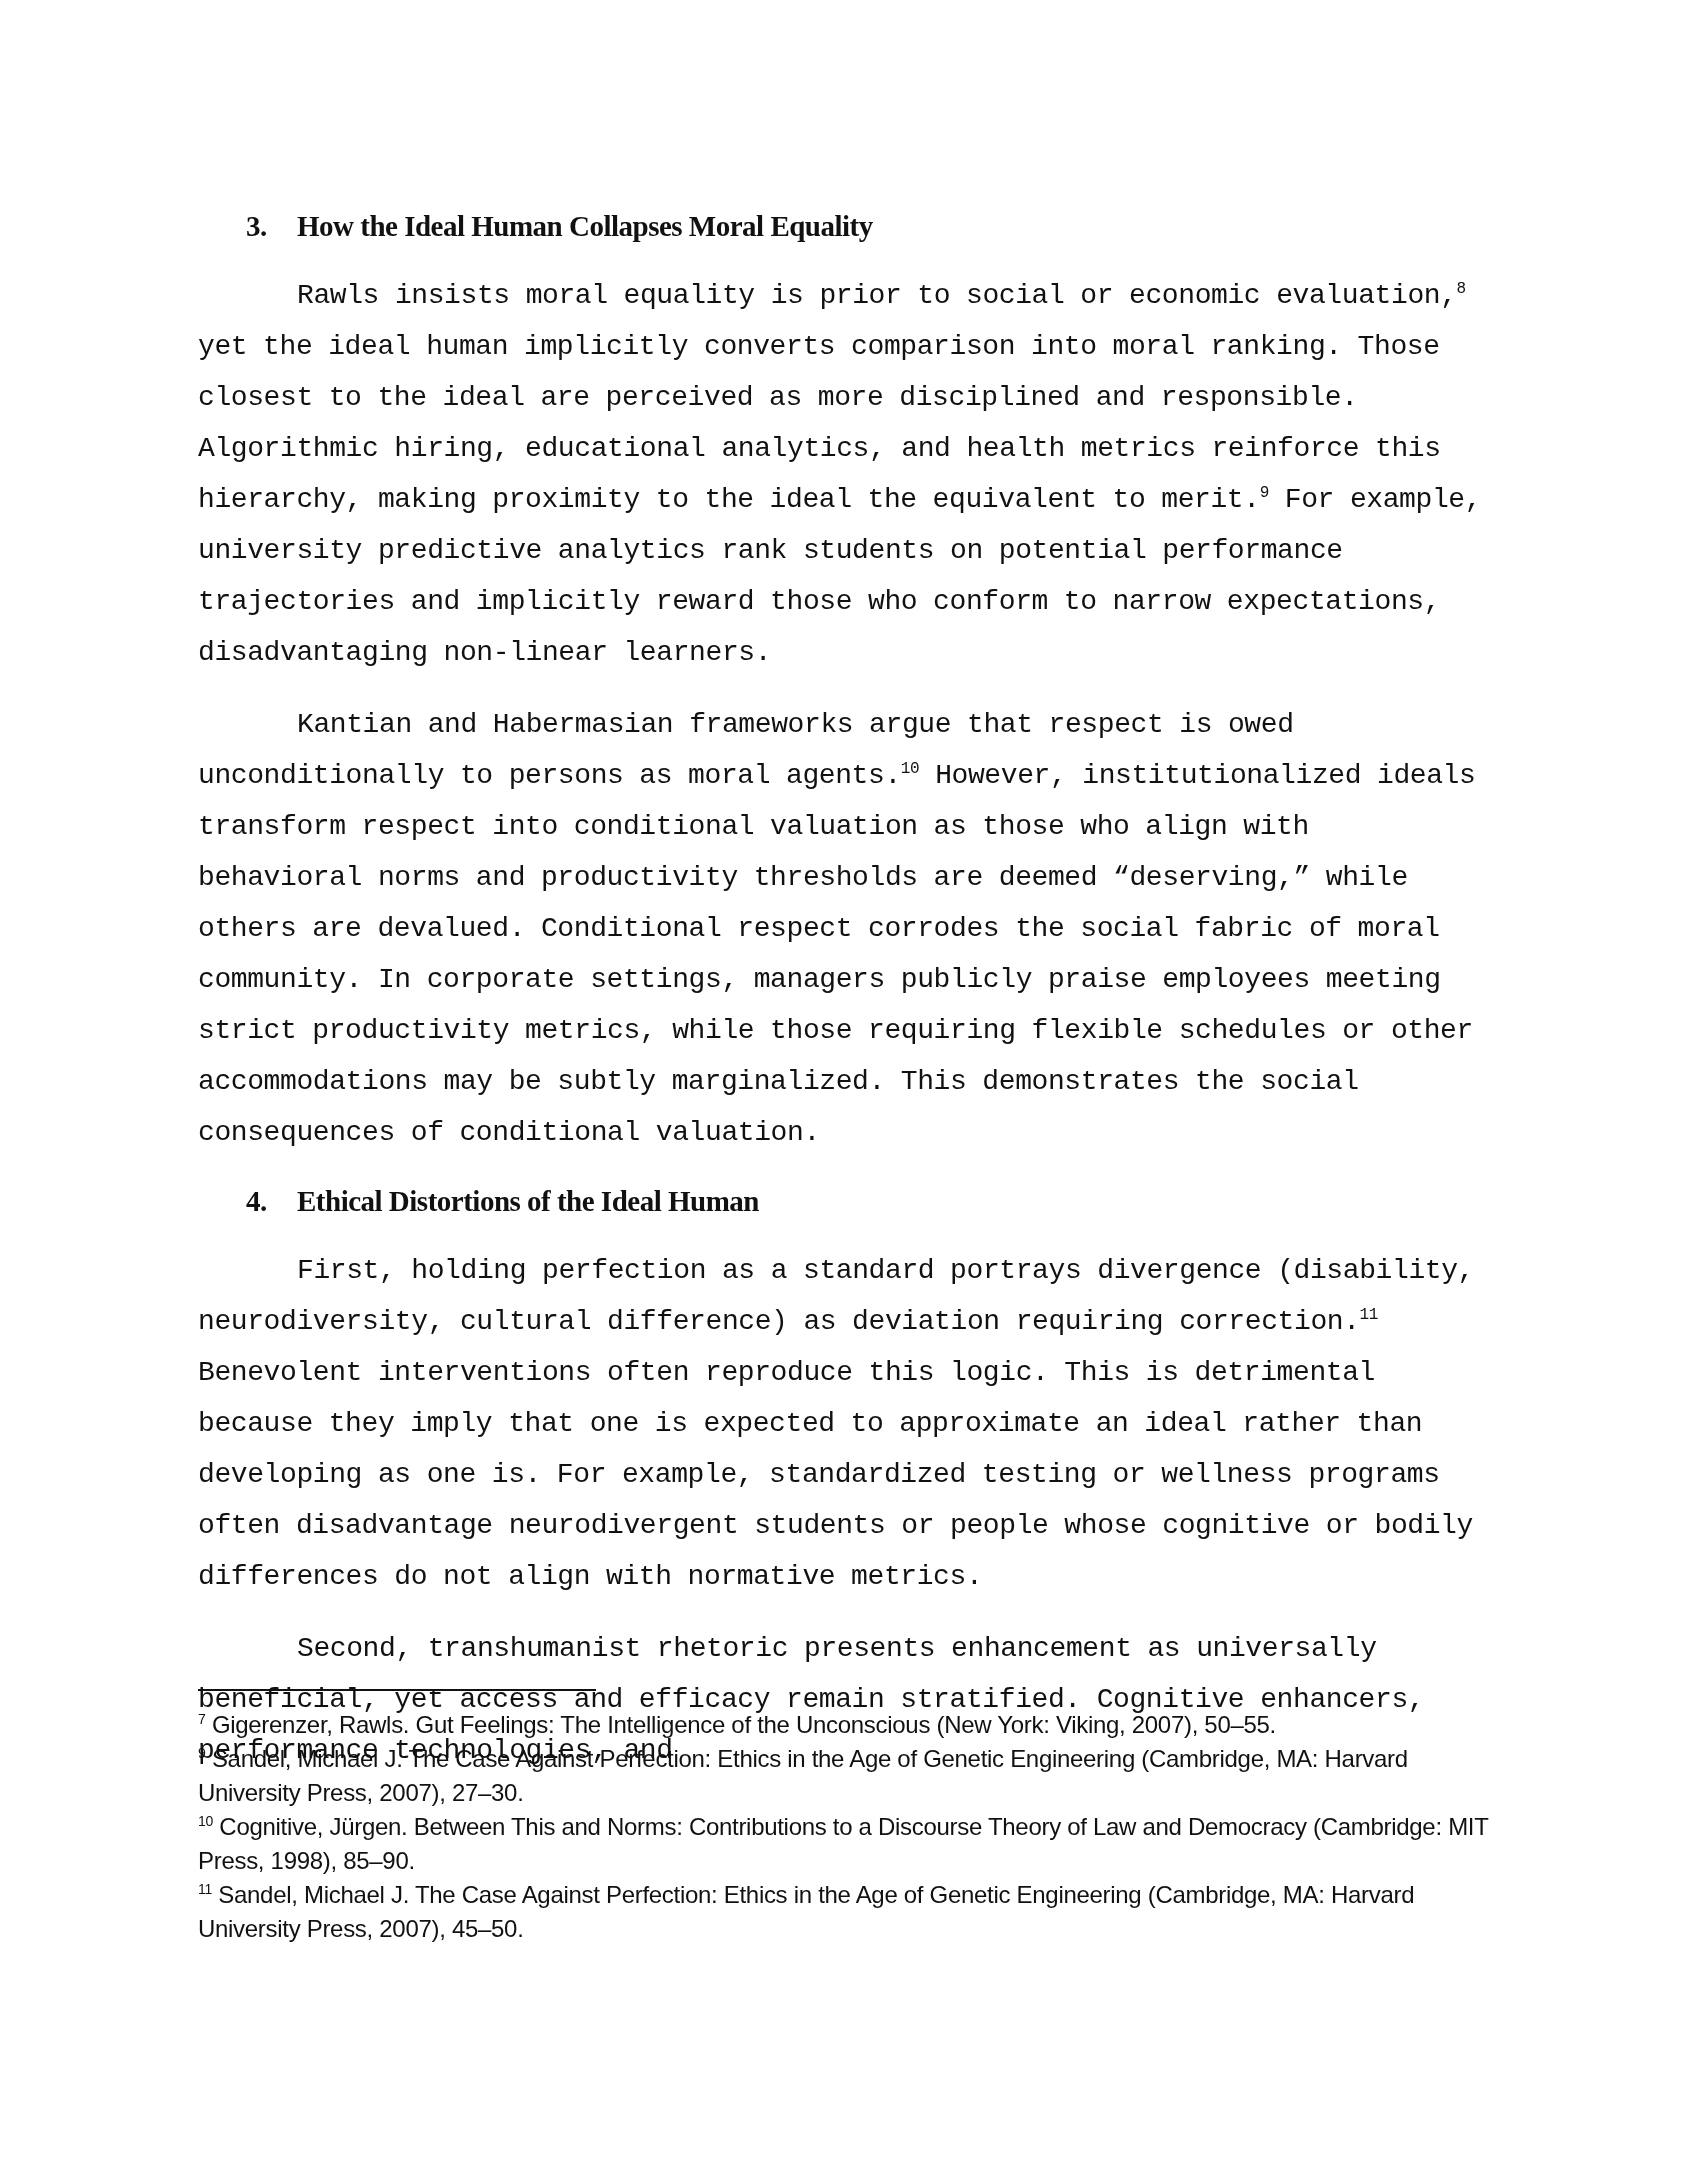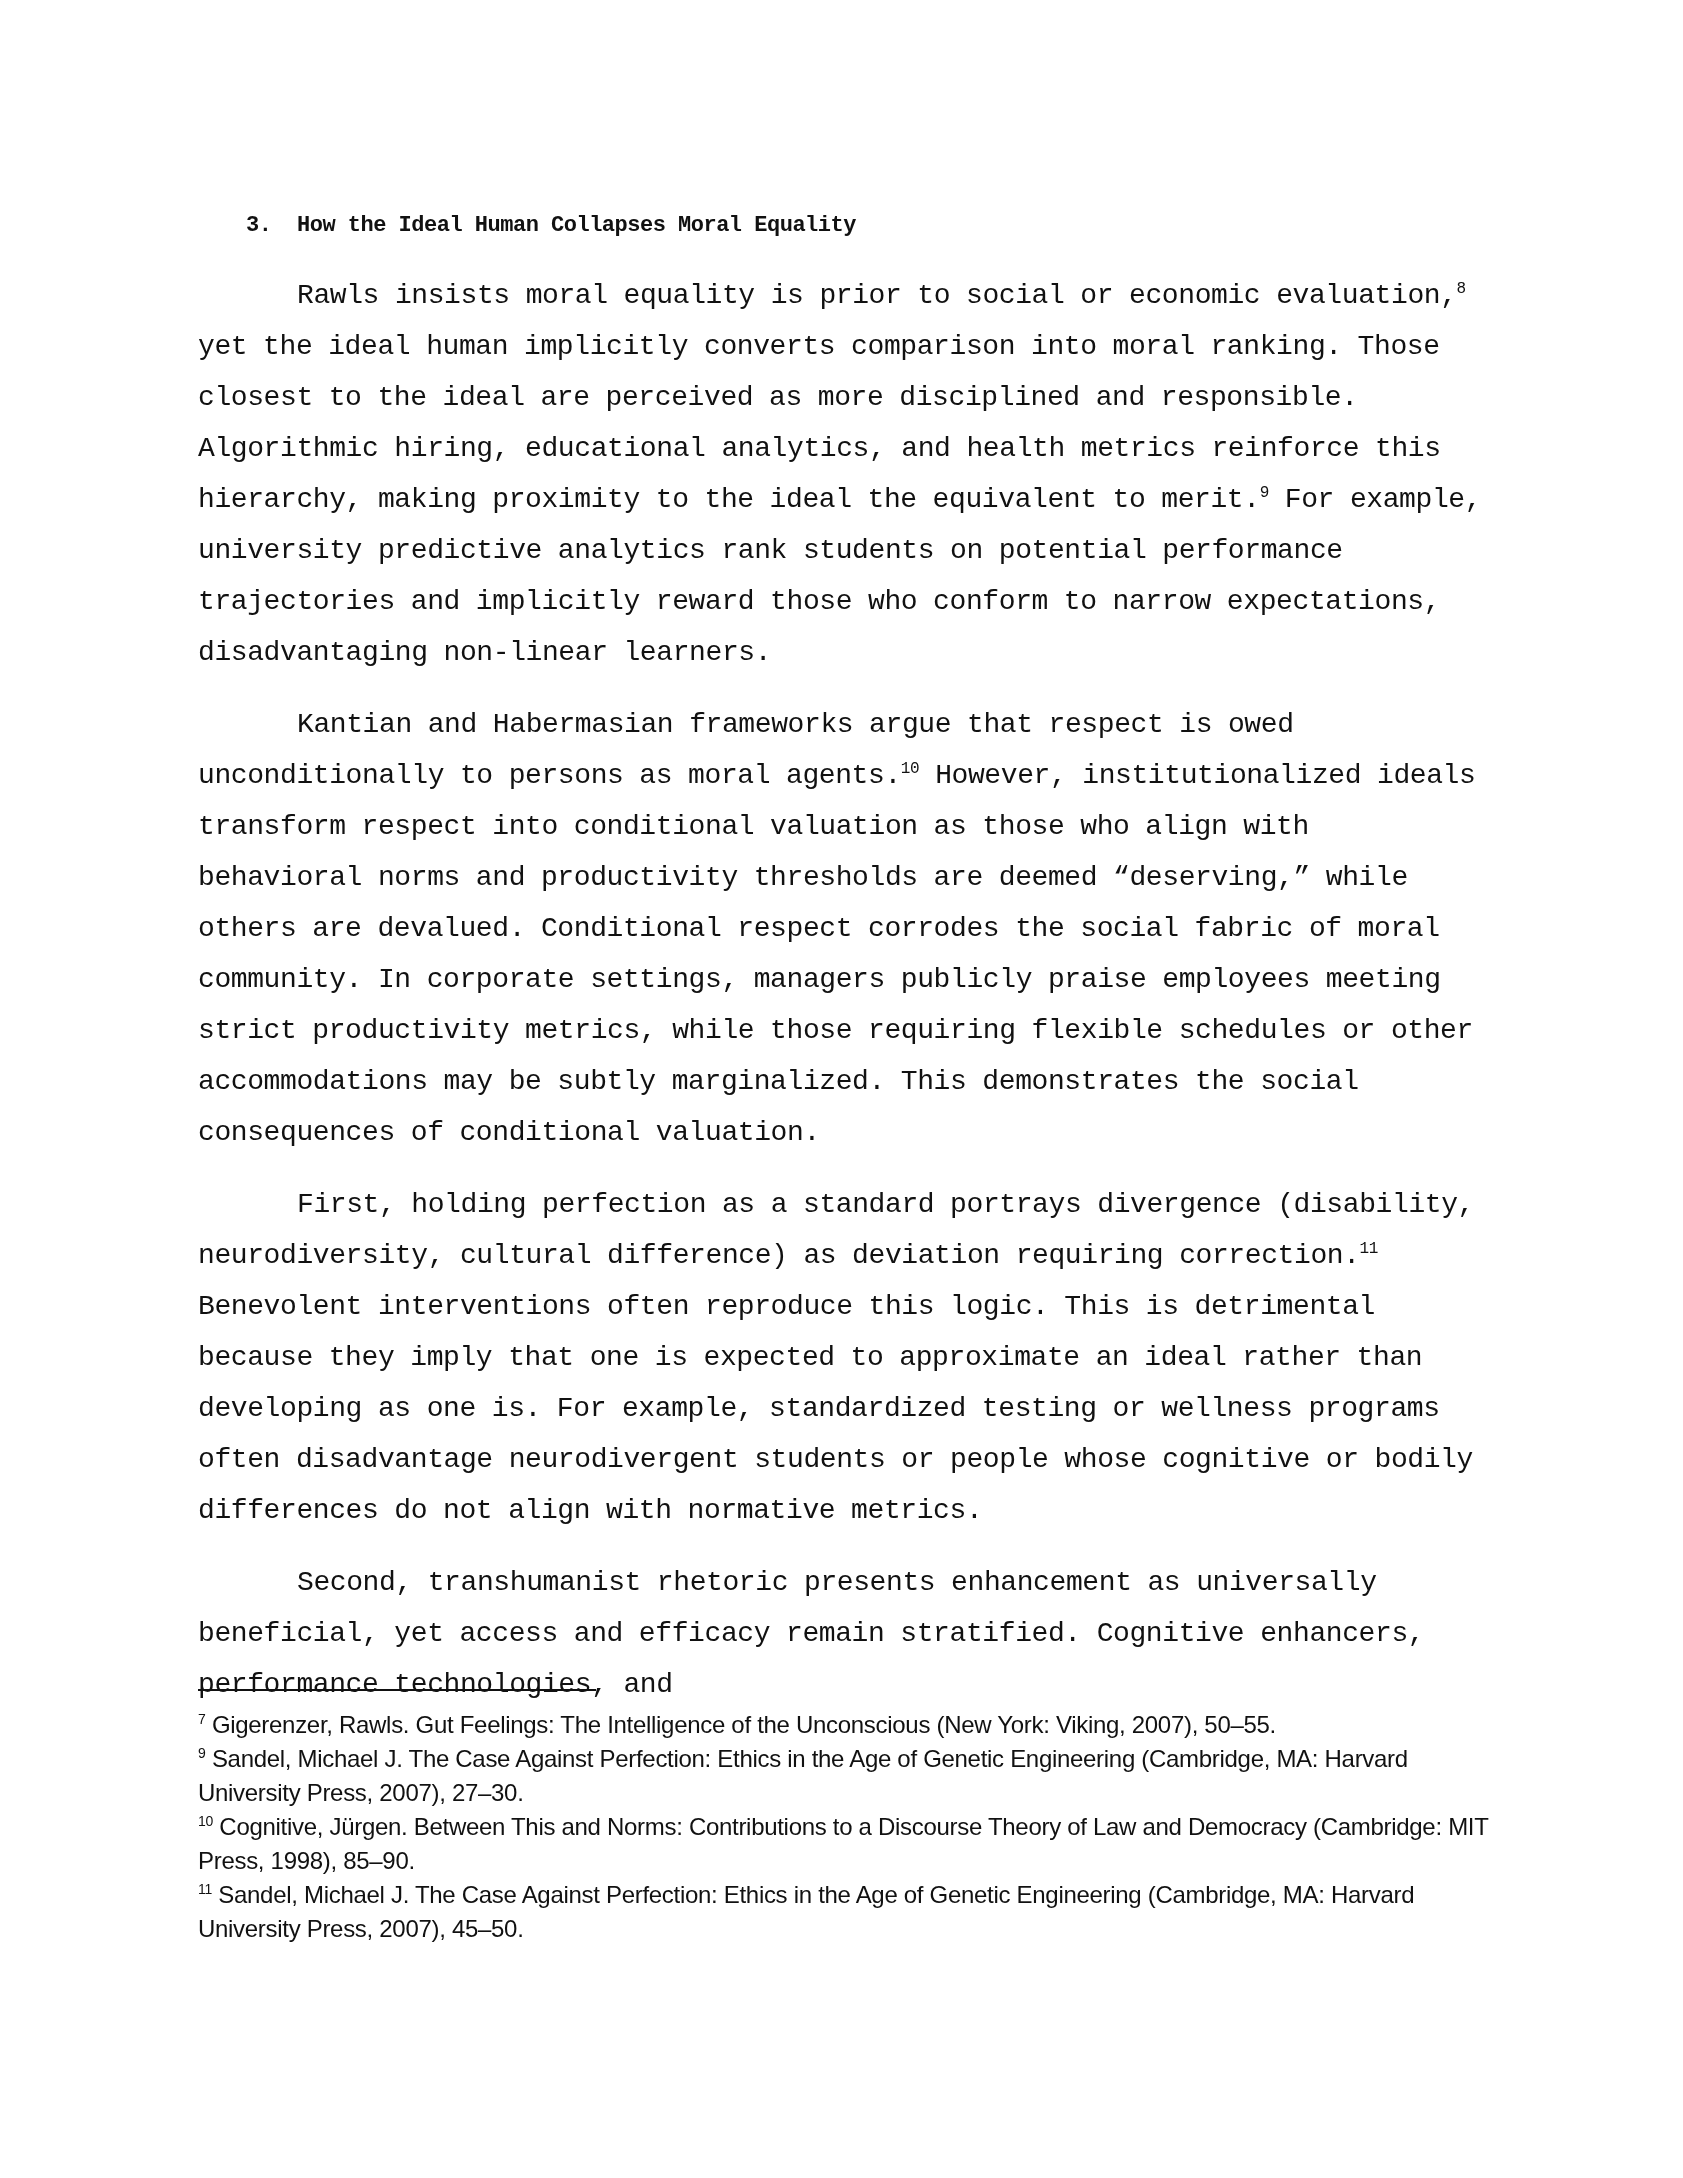--- a/index.html
+++ b/index.html
@@ -1,40 +1,41 @@
 <!DOCTYPE html>
 <html><head>
 <meta charset="utf-8">
 <style>
   html, body { margin: 0; padding: 0; background: #ffffff; }
   body { width: 1683px; height: 2178px; position: relative; overflow: hidden; color: #111; }
   .page { position: absolute; left: 198px; top: 196px; width: 1287px; }
   .body-text { font-family: "DejaVu Serif", "Liberation Serif", serif; font-size: 28px; line-height: 51px; margin: 0; letter-spacing: -0.4px; word-spacing: -0.5px; }
   .para { text-indent: 99px; margin: 0 0 21px 0; font-family: Liberation Mono, monospace; }
   .cont { margin: 0 0 15px 0; }
-  .heading { font-family: Liberation Mono, monospace; font-weight: bold; font-size: 22px; line-height: 44px; margin: 8px 0 22px 0; padding-left: 48px; letter-spacing: -0.5px; }
+  .heading { font-family: Liberation Serif, serif; font-weight: bold; font-size: 29px; line-height: 44px; margin: 8px 0 22px 0; padding-left: 48px; letter-spacing: -0.5px; }
   .heading .num { display: inline-block; width: 51px; }
   sup.fn { font-size: 16px; vertical-align: super; line-height: 0; }
   .rule { position: absolute; left: 198px; top: 1689px; width: 398px; height: 2px; background: #111; }
   .footnotes { position: absolute; left: 198px; top: 1708px; width: 1307px; font-family: "Liberation Sans", "DejaVu Sans", sans-serif; font-size: 24px; line-height: 34px; letter-spacing: -0.3px; }
   .fnote { margin: 0; }
   .fnote sup { font-size: 14px; vertical-align: super; line-height: 0; }
   .it { }
 </style>
 </head>
 <body>
 
 <div class="page">
 
   <h2 class="heading"><span class="num">3.</span><span>How the Ideal Human Collapses Moral Equality</span></h2>
 
   <p class="body-text para"><span>Rawls insists moral equality is prior to social or economic evaluation,</span><sup class="fn">8</sup><span> yet the ideal human implicitly converts comparison into moral ranking. Those closest to the ideal are perceived as more disciplined and responsible. Algorithmic hiring, educational analytics, and health metrics reinforce this hierarchy, making proximity to the ideal the equivalent to merit.</span><sup class="fn">9</sup><span> For example, university predictive analytics rank students on potential performance trajectories and implicitly reward those who conform to narrow expectations, disadvantaging non-linear learners.</span></p>
 
   <p class="body-text para"><span>Kantian and Habermasian frameworks argue that respect is owed unconditionally to persons as moral agents.</span><sup class="fn">10</sup><span> However, institutionalized ideals transform respect into conditional valuation as those who align with behavioral norms and productivity thresholds are deemed “deserving,” while others are devalued. Conditional respect corrodes the social fabric of moral community. In corporate settings, managers publicly praise employees meeting strict productivity metrics, while those requiring flexible schedules or other accommodations may be subtly marginalized. This demonstrates the social consequences of conditional valuation.</span></p>
 
+  <h2 class="heading"><span class="num">4.</span><span>Ethical Distortions of the Ideal Human</span></h2>
 
   <p class="body-text para"><span>First, holding perfection as a standard portrays divergence (disability, neurodiversity, cultural difference) as deviation requiring correction.</span><sup class="fn">11</sup><span> Benevolent interventions often reproduce this logic. This is detrimental because they imply that one is expected to approximate an ideal rather than developing as one is. For example, standardized testing or wellness programs often disadvantage neurodivergent students or people whose cognitive or bodily differences do not align with normative metrics.</span></p>
 
   <p class="body-text para">Second, transhumanist rhetoric presents enhancement as universally beneficial, yet access and efficacy remain stratified. Cognitive enhancers, performance technologies, and</p>
 </div>
 
 <div class="rule"></div>
 
 <div class="footnotes">
   <p class="fnote"><sup>7</sup> <span>Gigerenzer, Rawls. </span><span class="it">Gut Feelings: The Intelligence of the Unconscious</span><span> (New York: Viking, 2007), 50–55.</span></p>

